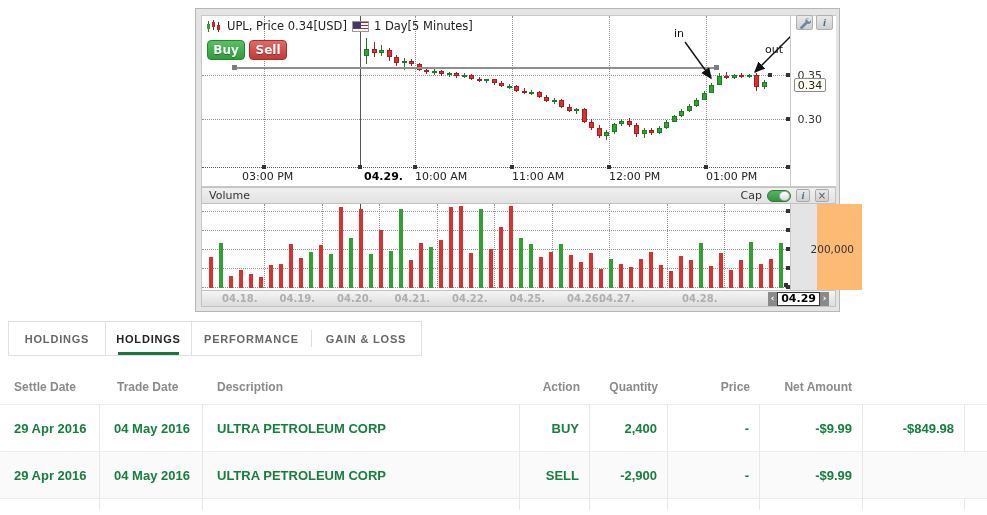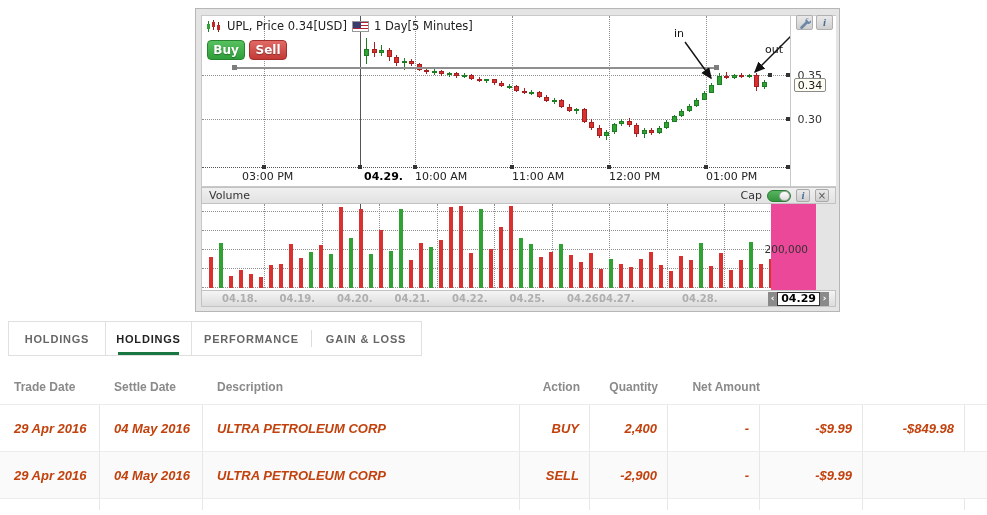--- a/index.html
+++ b/index.html
@@ -64,21 +64,21 @@
   .toggle .knob { position:absolute; right:0px; top:0px; width:11px; height:10px; border-radius:6px;
                   background:linear-gradient(#fff,#ddd); border:1px solid #aaa; }
   .mini-btn { width:14px; height:13px; background:linear-gradient(#e9e9e9,#cfcfcf); border:1px solid #aaa;
               border-radius:2px; font-size:10px; color:#555; display:flex; align-items:center;
               justify-content:center; cursor:pointer; line-height:1; }
 
   .vol-panel { position:absolute; left:5px; top:195px; width:590px; height:86px; background:#fff;
                border-left:1px solid #c9c9c9; border-right:1px solid #c9c9c9; overflow:hidden; }
   .vol-panel .gridV { height:84px; }
   .vol-panel .sepV { height:84px; }
-  .vaxis { position:absolute; left:575px; top:195px; width:45px; height:86px; background:#ec4899; }
+  .vaxis { position:absolute; left:621px; top:195px; width:45px; height:86px; background:#fdba74; }
   .vol-bar { position:absolute; width:4px; }
 
   .scrollstrip { position:absolute; left:5px; top:281px; width:635px; height:17px;
                  background:linear-gradient(#f5f5f5,#dcdcdc); border:1px solid #c2c2c2; }
   .sdate { position:absolute; top:2px; font-size:10px; font-weight:bold; color:#aeaeae; }
   .sthumb { position:absolute; right:6px; top:1px; height:14px; display:flex; align-items:stretch; cursor:pointer; }
   .sthumb .arr { width:9px; background:#8a8a8a; color:#fff; font-size:9px; line-height:13px;
                  text-align:center; font-weight:bold; }
   .sthumb .val { background:#fff; border:1px solid #333; font-size:11px; font-weight:bold;
                  color:#000; padding:0 3px; line-height:12px; }
@@ -96,21 +96,21 @@
   .tab.softdiv { border-left:none; }
   .tab.softdiv::before { content:""; position:absolute; left:0; top:8px; bottom:8px;
                          width:1px; background:#ddd; }
 
   
   .tbl { position:absolute; left:0; top:364px; width:987px; font-family:"Liberation Sans", sans-serif; }
   .trow { position:relative; display:flex; width:987px; }
   .thead { height:40px; }
   .thead .tcell { color:#8a8a8a; font-weight:bold; font-size:12px; align-items:flex-end;
                   padding-bottom:10px; border-right:none !important; }
-  .tbody-row { height:47px; border-top:1px solid #ececec; font-size:13px; font-weight:bold; color:#c2410c;font-style:italic; }
+  .tbody-row { height:47px; border-top:1px solid #ececec; font-size:13px; font-weight:bold; color:#15803d; }
   .tbody-row.alt { background:#fafafa; }
   .tcell { display:flex; align-items:center; border-right:1px solid #e7e7e7; overflow:hidden;
            white-space:nowrap; }
   .tcell.last { border-right:1px solid #e7e7e7; }
   .al { justify-content:flex-start; padding-left:14px; }
   .ar { justify-content:flex-end; padding-right:10px; }
   .thead .tcell.al { padding-left:14px; }
   .stub-row { height:12px; border-top:1px solid #ececec; }
 </style>
 </head>
@@ -607,25 +607,26 @@
 
   <div class="tabbar" id="tabbar">
       <div class="tab  " style="width:96px">HOLDINGS</div>
       <div class="tab active " style="width:86px">HOLDINGS</div>
       <div class="tab  " style="width:120px">PERFORMANCE</div>
       <div class="tab  softdiv" style="width:110px">GAIN &amp; LOSS</div>
     </div>
 
   <div class="tbl">
     <div class="trow thead" id="thead">
+        <div class="tcell al" style="width:103px">Settle Date</div>
         <div class="tcell al" style="width:100px">Trade Date</div>
-        <div class="tcell al" style="width:103px">Settle Date</div>
         <div class="tcell al" style="width:317px">Description</div>
         <div class="tcell ar" style="width:70px">Action</div>
         <div class="tcell ar" style="width:78px">Quantity</div>
+        <div class="tcell ar" style="width:92px">Price</div>
         <div class="tcell ar" style="width:102px">Net Amount</div>
       </div>
     <div id="tbody">
         <div class="trow tbody-row ">
           <div class="tcell al " style="width:100px">29 Apr 2016</div>
           <div class="tcell al " style="width:103px">04 May 2016</div>
           <div class="tcell al " style="width:317px">ULTRA PETROLEUM CORP</div>
           <div class="tcell ar " style="width:70px">BUY</div>
           <div class="tcell ar " style="width:78px">2,400</div>
           <div class="tcell ar " style="width:92px">-</div>

